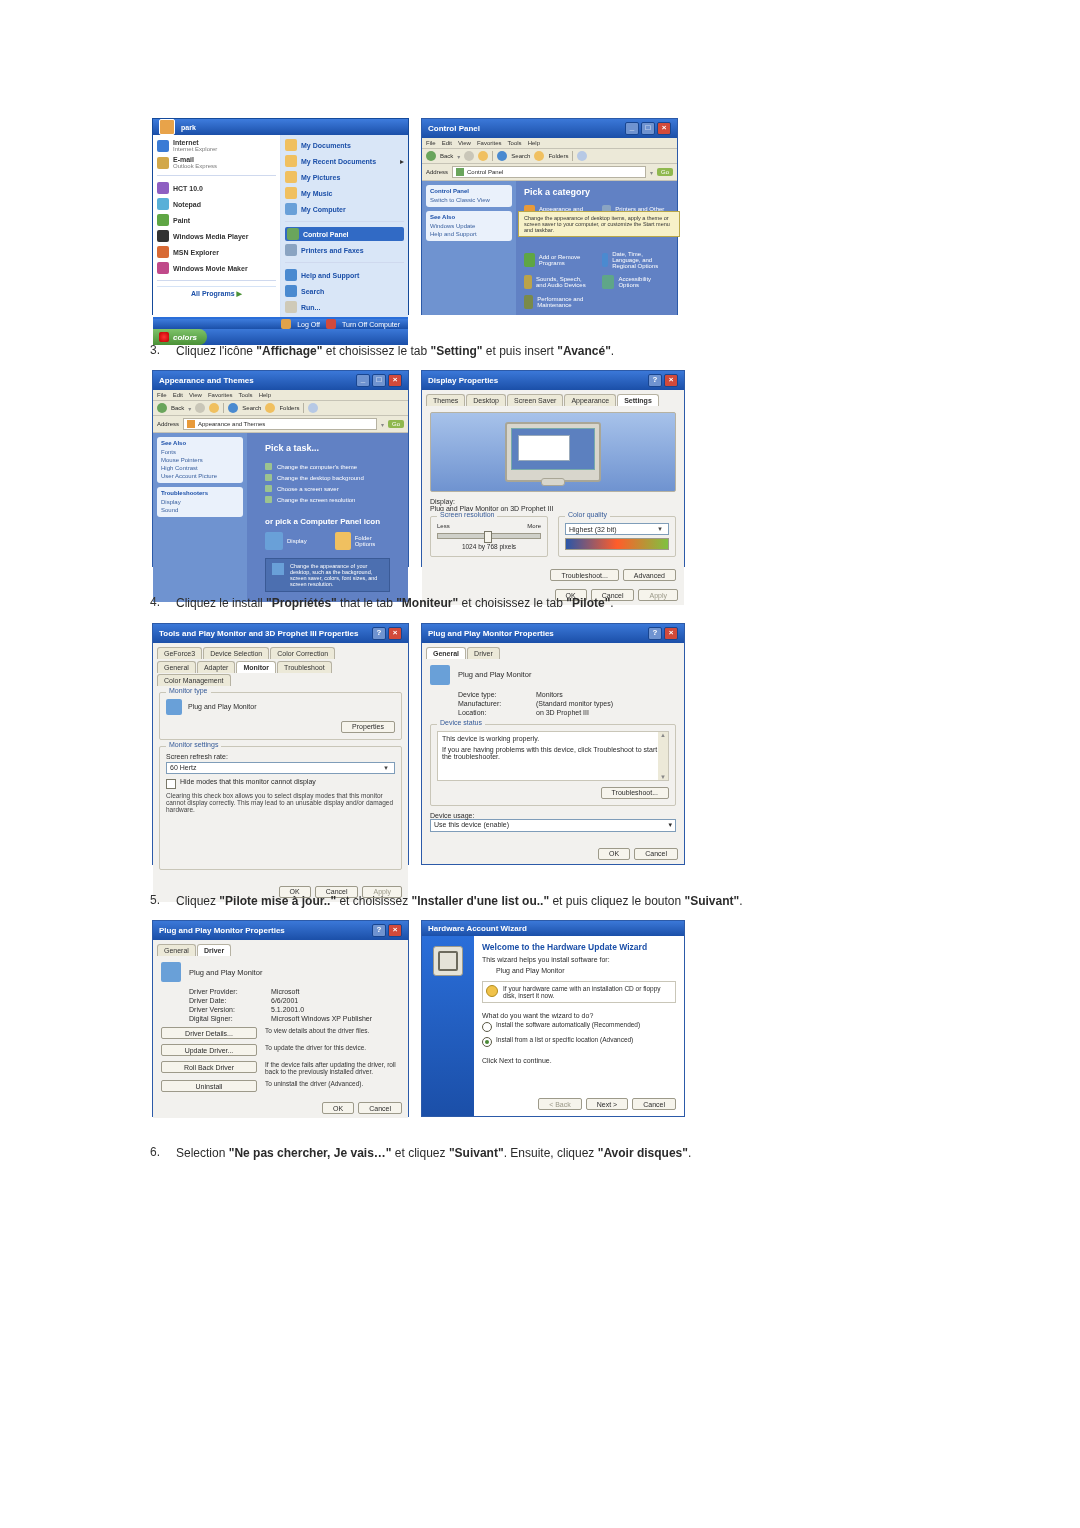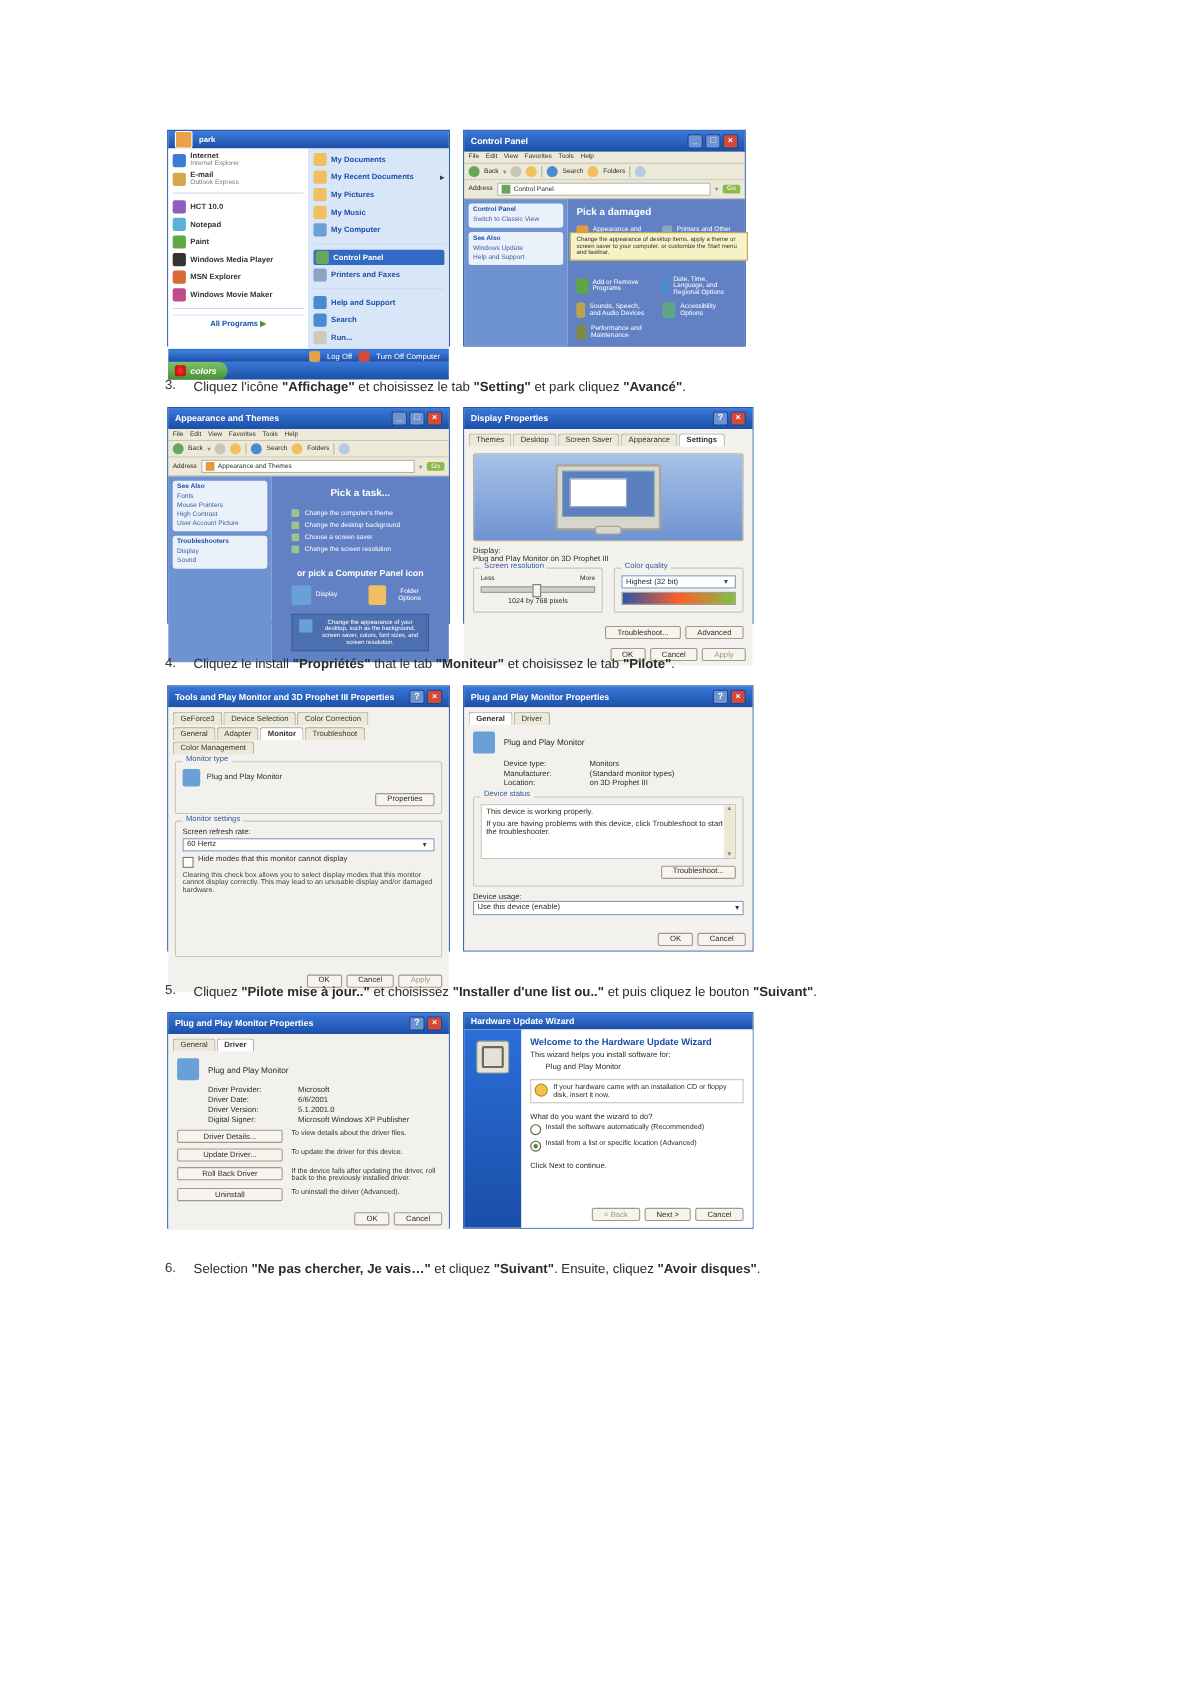--- a/index.html
+++ b/index.html
@@ -285,21 +285,21 @@
     color:#fff;
   }
   .cp-main .heading{font-weight:bold;font-size:9px;margin-bottom:8px;}
   .cp-cats{display:flex;flex-direction:column;gap:6px;}
   .cp-row{display:flex;gap:10px;}
   .cp-cat{display:flex;gap:4px;align-items:center;font-size:6px;flex:1;}
   .cp-cat .ic{width:14px;height:14px;border-radius:2px;}
 
   
   .at-win{width:255px;height:195px;}
-  .at-main{flex:1;background:#6181c4;color:#fff;padding:10px 18px;font-size:7px;text-align:center;}
+  .at-main{flex:1;background:#6181c4;color:#fff;padding:10px 18px;font-size:7px;}
   .at-main .heading{font-weight:bold;font-size:9px;margin-bottom:10px;}
   .at-list{display:flex;flex-direction:column;gap:4px;}
   .at-list .item{display:flex;gap:5px;align-items:center;font-size:6px;}
   .at-list .item .sq{width:7px;height:7px;background:#9cc38f;border-radius:1px;}
   .at-sub{margin-top:14px;font-size:8px;font-weight:bold;}
   .at-icons{display:flex;gap:14px;margin-top:6px;}
   .at-icons .cp-cat .ic{width:18px;height:18px;}
   .at-extra{
     margin-top:8px;
     background:#4c6fb0;
@@ -567,21 +567,21 @@
           <div class="hdr">Control Panel</div>
           <div class="ln">Switch to Classic View</div>
         </div>
         <div class="cp-panel">
           <div class="hdr">See Also</div>
           <div class="ln">Windows Update</div>
           <div class="ln">Help and Support</div>
         </div>
       </div>
       <div class="cp-main">
-        <div class="heading">Pick a damaged</div>
+        <div class="heading">Pick a category</div>
         <div class="cp-cats">
           <div class="cp-row">
             <div class="cp-cat">
                       <div class="ic" style="background:#e89a3a;"></div>
                       <span>Appearance and Themes</span>
                     </div>
             <div class="cp-cat">
                       <div class="ic" style="background:#8aa4c2;"></div>
                       <span>Printers and Other Hardware</span>
                     </div>
@@ -621,21 +621,21 @@
       </div>
     </div>
   </div>
 </div>
 </li>
 
 <li>
   <div class="step-line">
     <div class="step-num">3.</div>
     <div class="step-text">
-      <span>Cliquez l'icône </span><b>"Affichage"</b><span> et choisissez le tab </span><b>"Setting"</b><span> et park cliquez </span><b>"Avancé"</b><span>.</span>
+      <span>Cliquez l'icône </span><b>"Affichage"</b><span> et choisissez le tab </span><b>"Setting"</b><span> et puis insert </span><b>"Avancé"</b><span>.</span>
     </div>
   </div>
   <div class="imgs">
 
     <div class="xp-window at-win">
       <div class="xp-title">
               <span>Appearance and Themes</span>
         <div class="wbtns">
                 <div class="wbtn">_</div>
                 <div class="wbtn">□</div>
@@ -960,21 +960,21 @@
               </div>
       </div>
       <div class="xp-footer">
         <div class="btn">OK</div>
         <div class="btn">Cancel</div>
       </div>
     </div>
 
     <div class="xp-window wz-win">
       <div class="xp-title">
-              <span>Hardware Update Wizard</span>
+              <span>Hardware Account Wizard</span>
               <div class="wbtns"></div>
             </div>
       <div class="xp-body wz-body" style="padding:0;">
         <div class="wz-side">
           <div class="wz-dev"></div>
         </div>
         <div class="wz-main">
           <div class="hdr">Welcome to the Hardware Update Wizard</div>
           <div>This wizard helps you install software for:</div>
           <div style="padding:4px 0 2px 14px;">Plug and Play Monitor</div>

